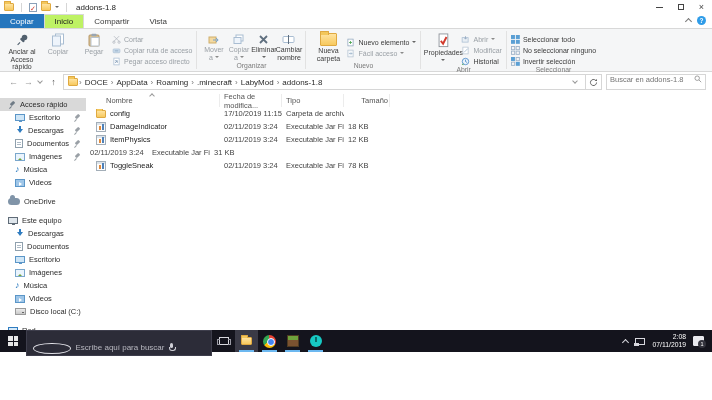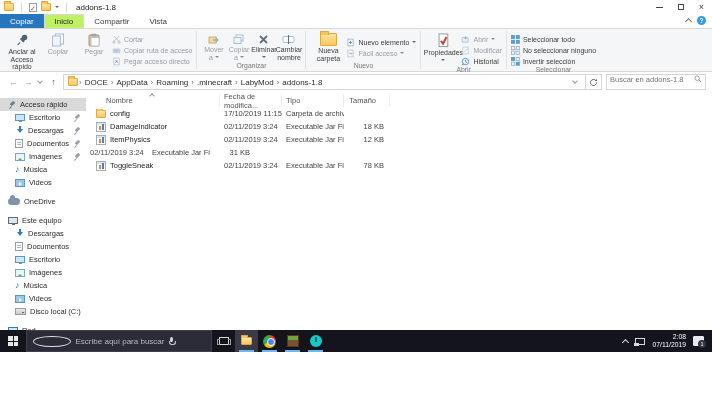--- a/index.html
+++ b/index.html
@@ -108,41 +108,41 @@
 .i-pin.sm::before{background:#9aa0a6}
 .i-pin.sm::after{background:#9aa0a6}
 
 
 .files{flex:1;padding-top:2px;overflow:hidden}
 .fhead{height:13px;display:flex;align-items:center;color:#555;font-size:7.5px}
 .fhead .hc{height:13px;display:flex;align-items:center;padding-left:4px;border-right:1px solid #ececec;position:relative}
 .hc.c-name{width:134px;padding-left:20px}
 .hc.c-date{width:62px}
 .hc.c-type{width:62px}
-.hc.c-size{width:46px;justify-content:flex-end;padding-right:13px}
+.hc.c-size{width:46px;justify-content:flex-end;padding-right:1px}
 .sortcaret{position:absolute;left:64px;top:0px;width:4px;height:4px;border-left:1px solid #999;border-top:1px solid #999;transform:rotate(45deg)}
 .frow{height:13px;display:flex;align-items:center;font-size:7.5px;color:#222}
 .frow .cell{padding-left:4px;white-space:nowrap;overflow:hidden}
 .cell.c-name{width:134px;display:flex;align-items:center;gap:4px;padding-left:10px}
 .cell.c-date{width:62px;color:#444}
 .cell.c-type{width:62px;color:#444}
-.cell.c-size{width:46px;text-align:right;padding-right:6px;color:#444}
+.cell.c-size{width:46px;padding-right:6px;color:#444}
 .jar{width:10px;height:10px;border:1px solid #a3aeb8;background:#fdfdfd;position:relative;flex:none;box-shadow:inset 0 2px 0 #dde4ea}
 .jar::before{content:"";position:absolute;left:2px;bottom:1px;width:2px;height:4px;background:#e08b3c}
 .jar::after{content:"";position:absolute;left:5px;bottom:1px;width:2px;height:6px;background:#4f81b8}
 
 
 .status{height:15px;border-top:1px solid #e0e0e0;display:flex;align-items:center;padding-left:8px;color:#3b3b3b;font-size:7.5px}
 
 
 .taskbar{height:22px;background:#14141d;display:flex;align-items:stretch;color:#cfcfd6}
 .tb-start{width:26px;display:flex;align-items:center;justify-content:center}
 .winlogo{width:10px;height:10px;display:grid;grid-template-columns:1fr 1fr;gap:1px}
 .winlogo i{background:#e8e8e8}
-.tb-search{width:186px;background:#2c2c38;border:1px solid #3e3e4c;display:flex;align-items:center;gap:5px;padding:0 6px;margin:0}
+.tb-search{width:186px;background:#2c2c38;border:1px solid #3e3e4c;display:flex;gap:5px;padding:12px 6px;margin:0}
 .cortana{width:11px;height:11px;border:1.2px solid #e0e0e6;border-radius:50%;flex:none}
 .tb-search span{color:#b8b8c0;font-size:8px;white-space:nowrap;flex:1}
 .mic{width:5px;height:8px;position:relative;flex:none}
 .mic::before{content:"";position:absolute;left:1px;top:0;width:3px;height:5px;background:#cfcfd6;border-radius:2px}
 .mic::after{content:"";position:absolute;left:0;bottom:0;width:5px;height:3px;border:1px solid #cfcfd6;border-top:none;border-radius:0 0 3px 3px}
 .tb-btn{width:23px;display:flex;align-items:center;justify-content:center;position:relative}
 .taskview{width:10px;height:8px;border:1px solid #d8d8de;position:relative;background:transparent}
 .taskview::before{content:"";position:absolute;left:-3px;top:1px;width:2px;height:4px;border:1px solid #9a9aa4;border-right:none}
 .taskview::after{content:"";position:absolute;right:-3px;top:1px;width:2px;height:4px;border:1px solid #9a9aa4;border-left:none}
 .tb-app{width:23px;display:flex;align-items:center;justify-content:center;position:relative}

